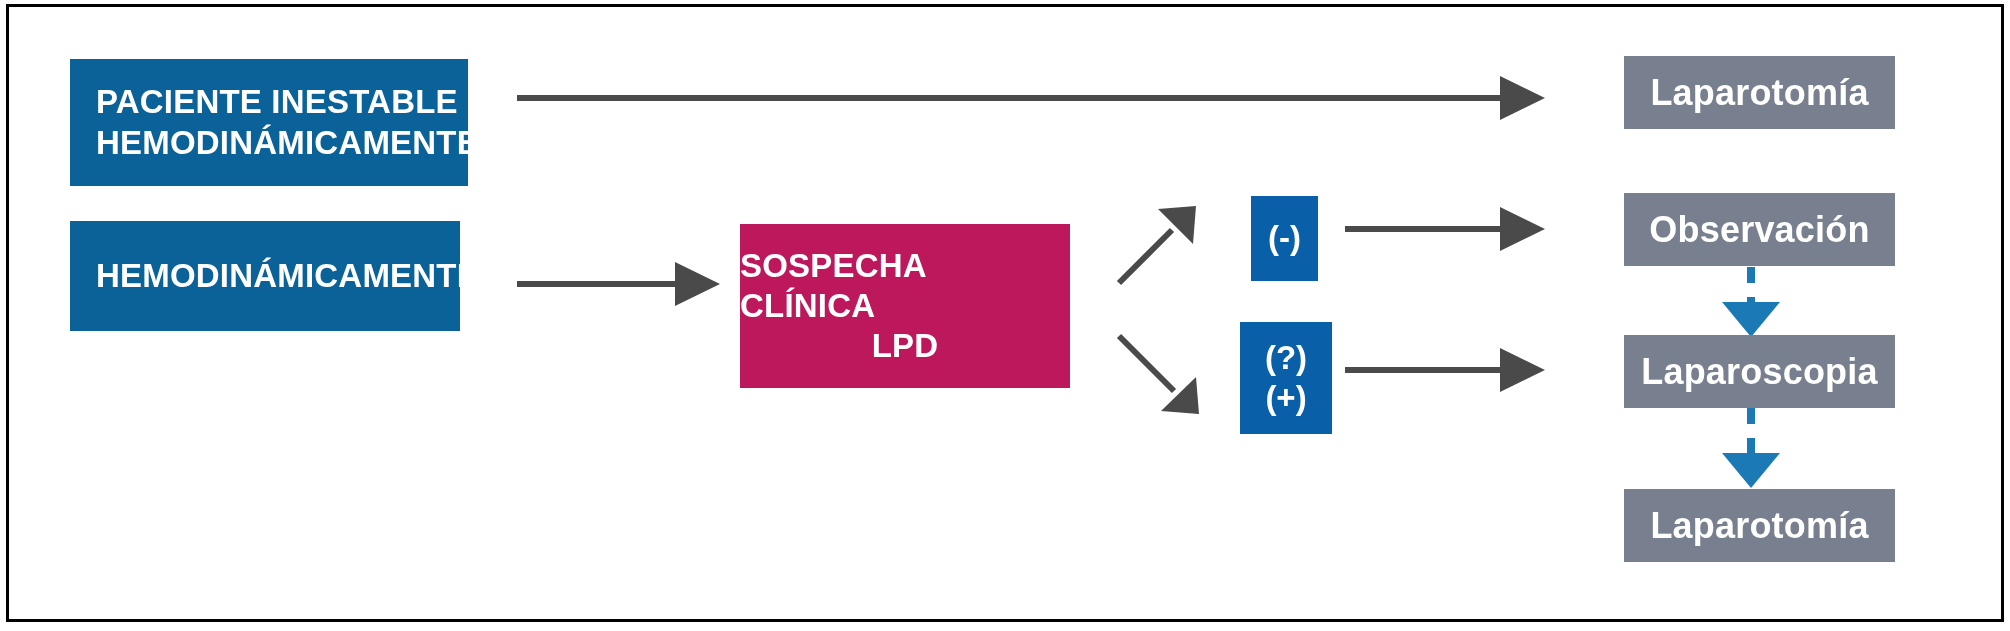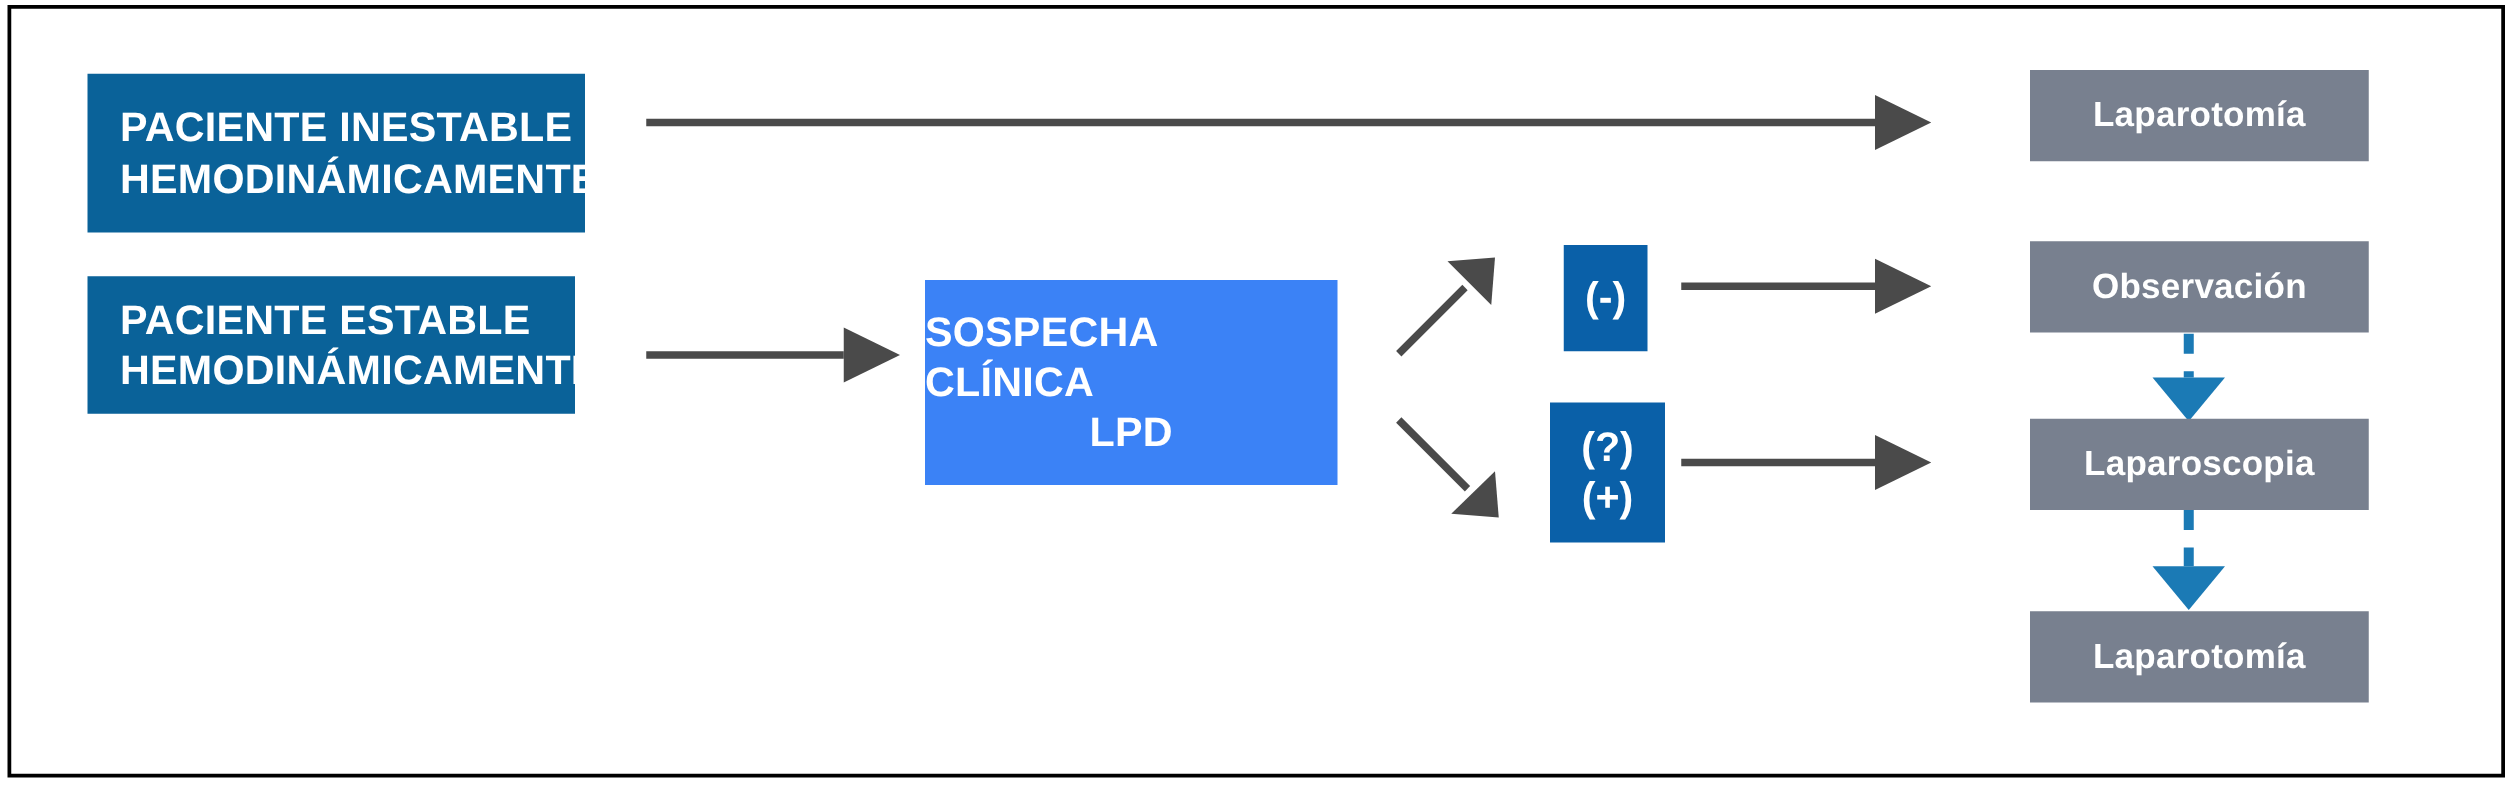--- a/index.html
+++ b/index.html
@@ -30,39 +30,39 @@
     position: absolute;
     display: flex;
     flex-direction: column;
     align-items: center;
     justify-content: center;
     color: #ffffff;
     box-sizing: border-box;
     line-height: 1.22;
   }
   .node-blue    { background: #0a6299; }
-  .node-red     { background: #3b82f6; }
+  .node-red     { background: #be185d; }
   .node-gray    { background: #78808f; }
   .node-minichip{ background: #0a60a8; }
 
   .left-box {
     align-items: flex-start;
     padding-left: 26px;
     font-weight: bold;
     font-size: 33px;
     letter-spacing: 0.2px;
   }
   .red-box {
     font-weight: bold;
     font-size: 33px;
     letter-spacing: 0.2px;
   }
   .gray-box {
     font-weight: bold;
-    font-size: 28px;
+    font-size: 36px;
     letter-spacing: 0.2px;
   }
   .chip {
     font-weight: bold;
     font-size: 33px;
   }
   svg.overlay {
     position: absolute;
     left: 0;
     top: 0;
@@ -124,21 +124,20 @@
       <polygon class="dhd" points="1722,453 1780,453 1751,488"></polygon>
     </g>
   </svg>
 
   <div class="node node-blue left-box" style="left:70px; top:59px; width:398px; height:127px;">
     <span>PACIENTE INESTABLE</span>
     <span>HEMODINÁMICAMENTE</span>
   </div>
 
   <div class="node node-blue left-box" style="left:70px; top:221px; width:390px; height:110px;">
-    <span>PACIENTE ESTABLE</span>
     <span>HEMODINÁMICAMENTE</span>
   </div>
 
   <div class="node node-red red-box" style="left:740px; top:224px; width:330px; height:164px;">
     <span>SOSPECHA CLÍNICA</span>
     <span>LPD</span>
   </div>
 
   <div class="node node-minichip chip" style="left:1251px; top:196px; width:67px; height:85px;">
     <span>(-)</span>

